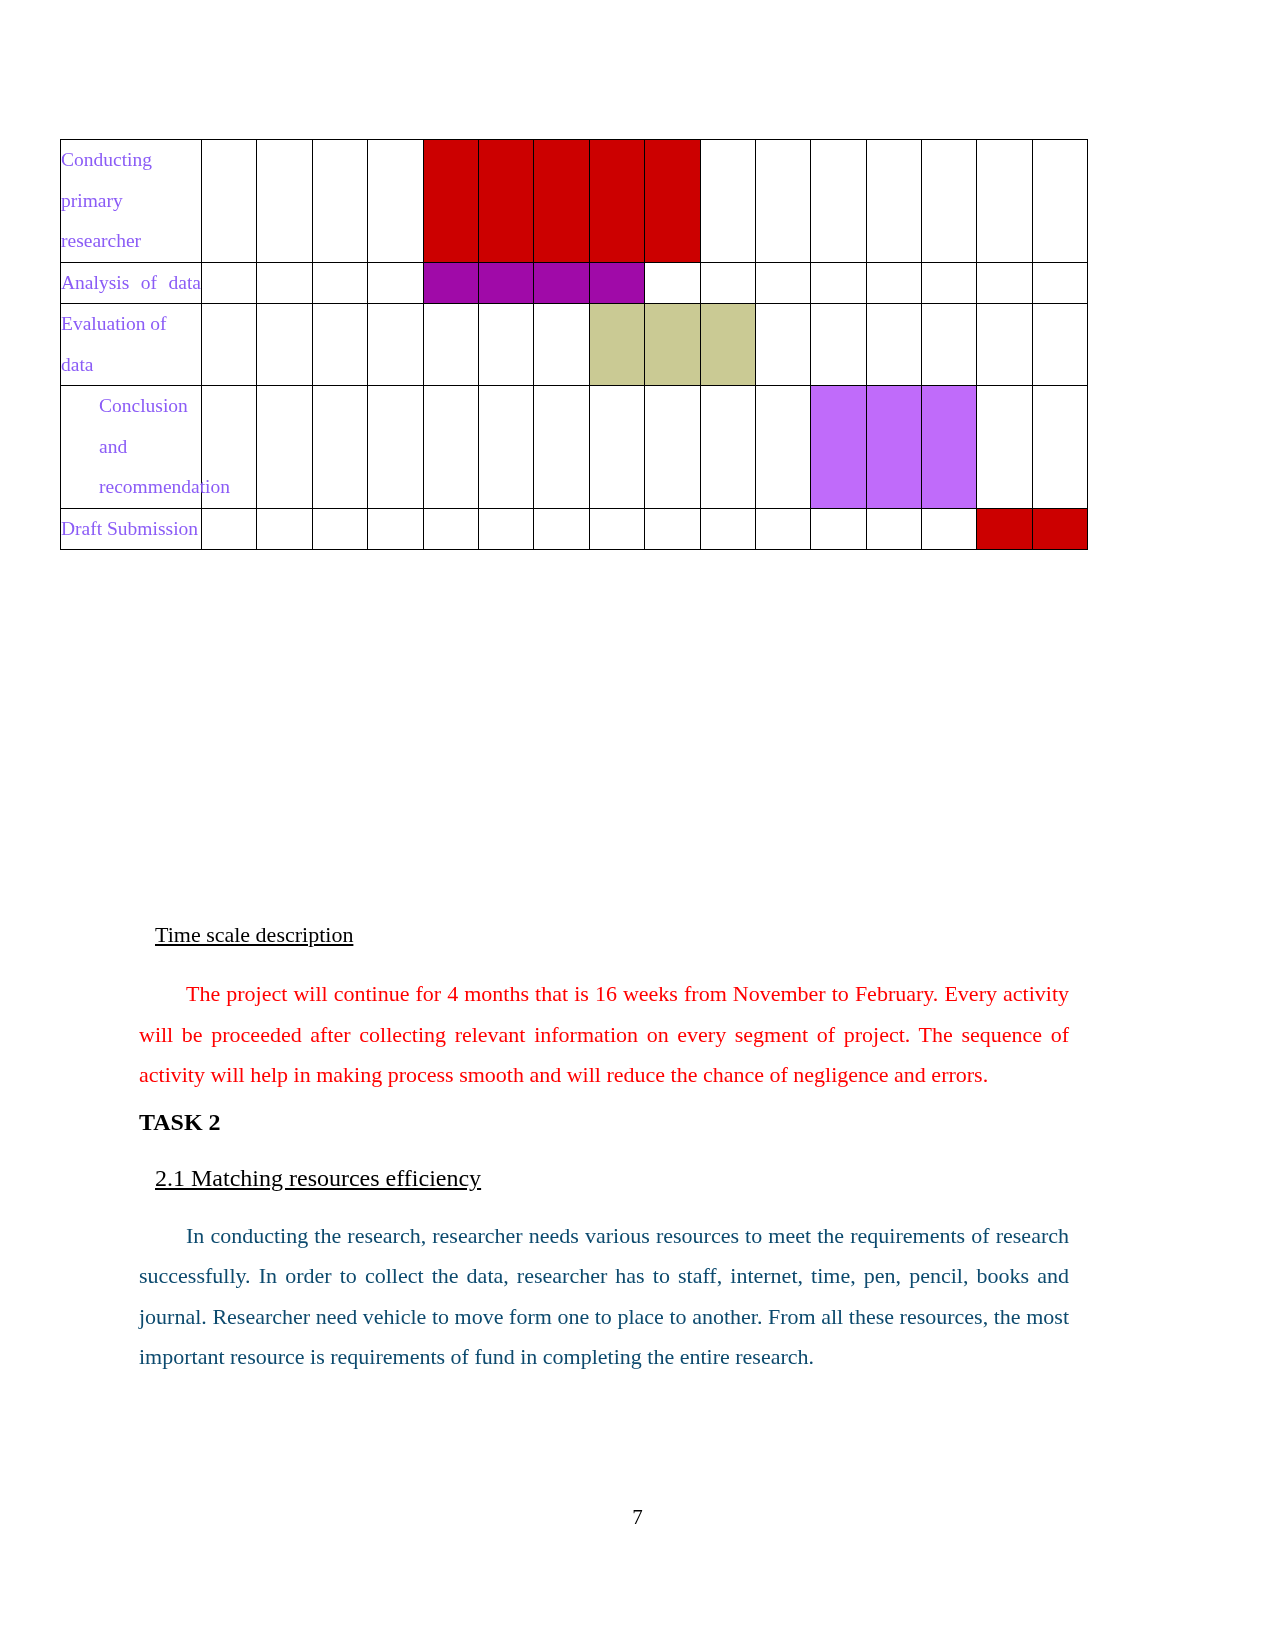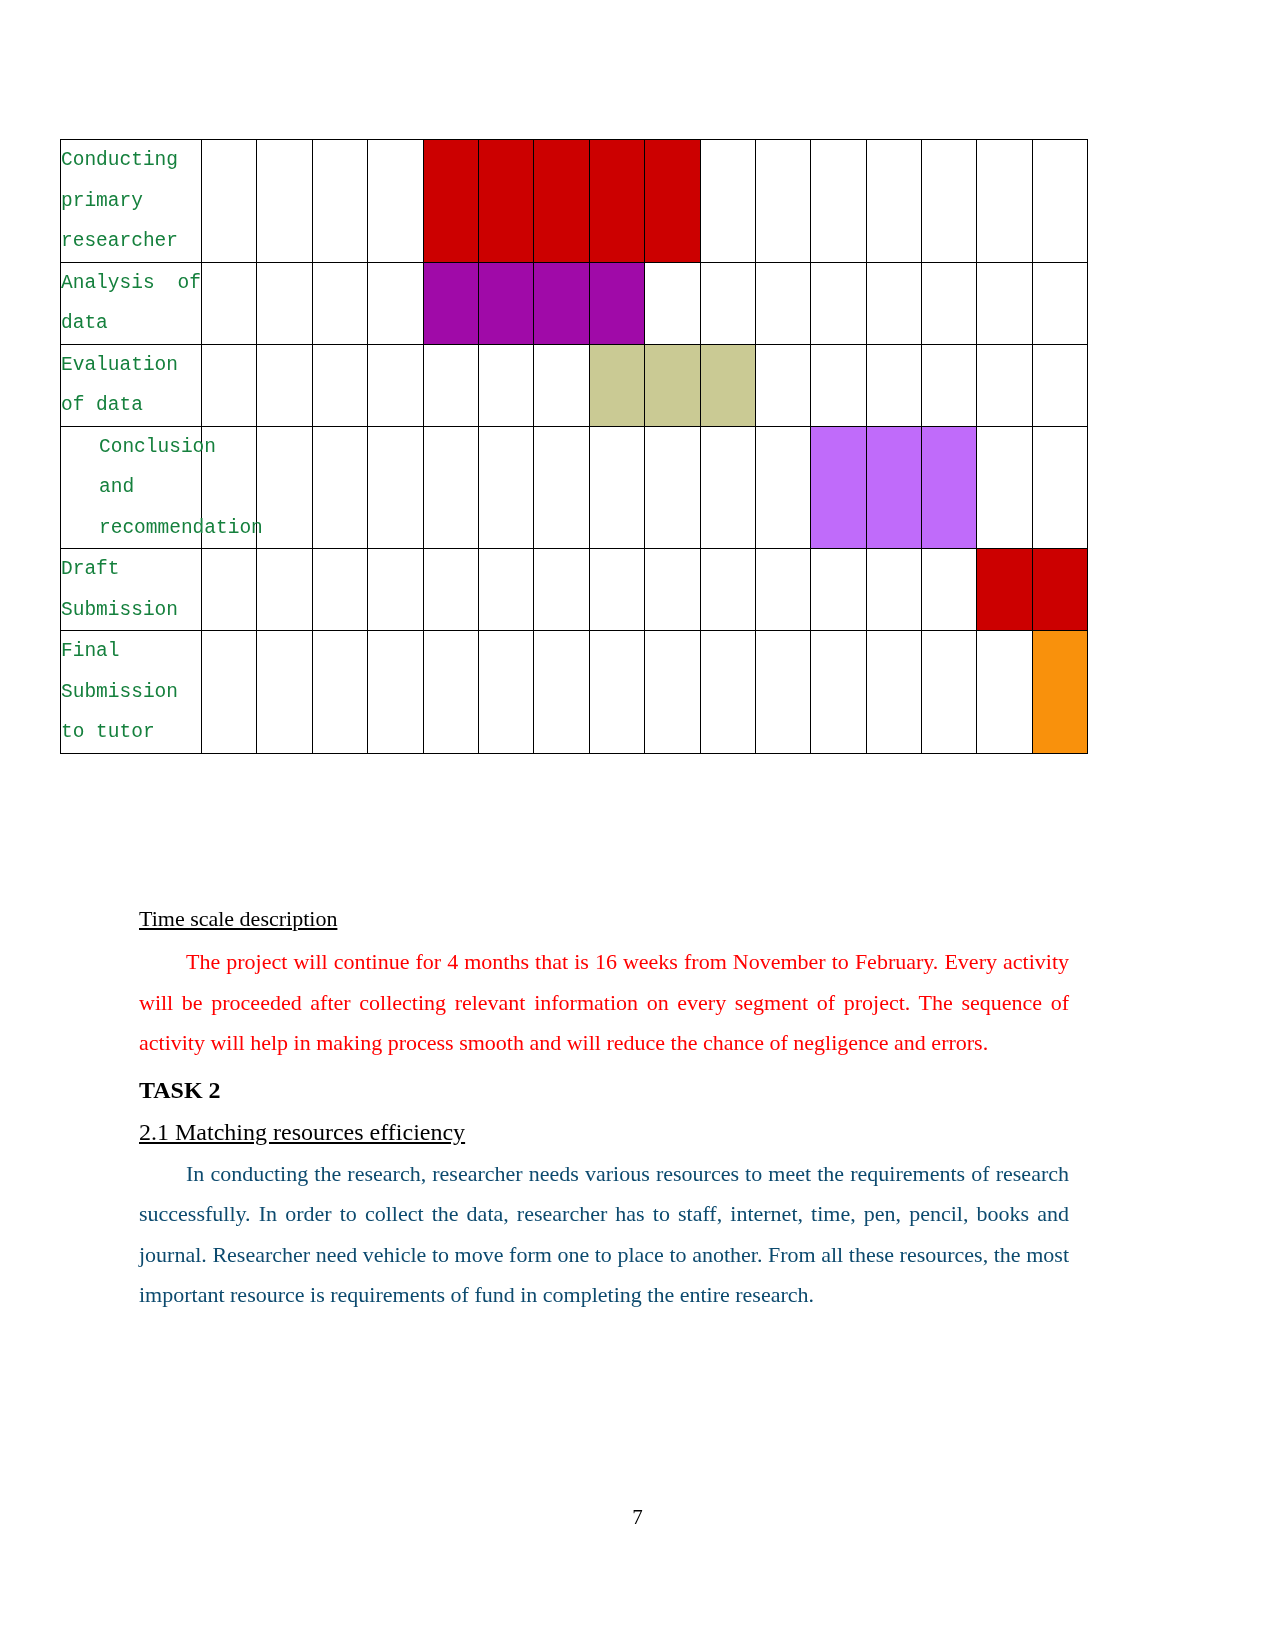--- a/index.html
+++ b/index.html
@@ -21,27 +21,27 @@
     width:1010px;
   }
   table.gantt td {
     border:1px solid #000000;
     padding:0;
     height:20px;
     vertical-align:top;
   }
   td.task-label {
     width:140px;
-    color:#15803d;
+    color:#8b5cf6;
     font-size:19.5px;
     line-height:40.5px;
     padding:3px 4px 4px 6px;
     text-align:justify;
     text-align-last:justify;
-    font-family:Liberation Mono, monospace;
+    font-family:Liberation Serif, serif;
     vertical-align:top;
   }
   td.wk { width:54.4px; }
 
   
   .fill-red    { background:#CC0000; }
   .fill-purple { background:#A00AA8; }
   .fill-khaki  { background:#CACA94; }
   .fill-orchid { background:#C06BFA; }
   .fill-orange { background:#F9910C; }
@@ -50,21 +50,21 @@
   .doc-body { position:absolute; left:139px; top:900px; width:930px; }
 
   .heading-underline {
     font-size:22px;
     color:#000000;
     text-decoration:underline;
     line-height:38px;
     margin:0 0 4px 0;
     display:inline-block;
   }
-  .h-block { margin:0; padding:0; }
+  .h-block { margin:16px; padding:0; }
 
   p.para {
     margin:0;
     font-size:22px;
     line-height:40.5px;
     text-align:justify;
     text-align-last:left;
   }
   p.para.red { color:#FF0000; }
   p.para.crimson { color:#0c4a6e;font-family:Liberation Serif, serif; }
@@ -194,39 +194,20 @@
             <td class="wk"></td>
             <td class="wk"></td>
             <td class="wk"></td>
             <td class="wk"></td>
             <td class="wk"></td>
             <td class="wk"></td>
             <td class="wk"></td>
             <td class="wk fill-red"></td>
             <td class="wk fill-red"></td>
           </tr>
-          <tr>
-            <td class="task-label" style="text-align: left; text-align-last: left;">Final Submission to tutor</td>
-            <td class="wk"></td>
-            <td class="wk"></td>
-            <td class="wk"></td>
-            <td class="wk"></td>
-            <td class="wk"></td>
-            <td class="wk"></td>
-            <td class="wk"></td>
-            <td class="wk"></td>
-            <td class="wk"></td>
-            <td class="wk"></td>
-            <td class="wk"></td>
-            <td class="wk"></td>
-            <td class="wk"></td>
-            <td class="wk"></td>
-            <td class="wk"></td>
-            <td class="wk fill-orange"></td>
-          </tr>
         </tbody>
     </table>
   </div>
 
   <div class="doc-body">
 
     <div class="h-block">
       <span class="heading-underline">Time scale description</span>
     </div>
 

